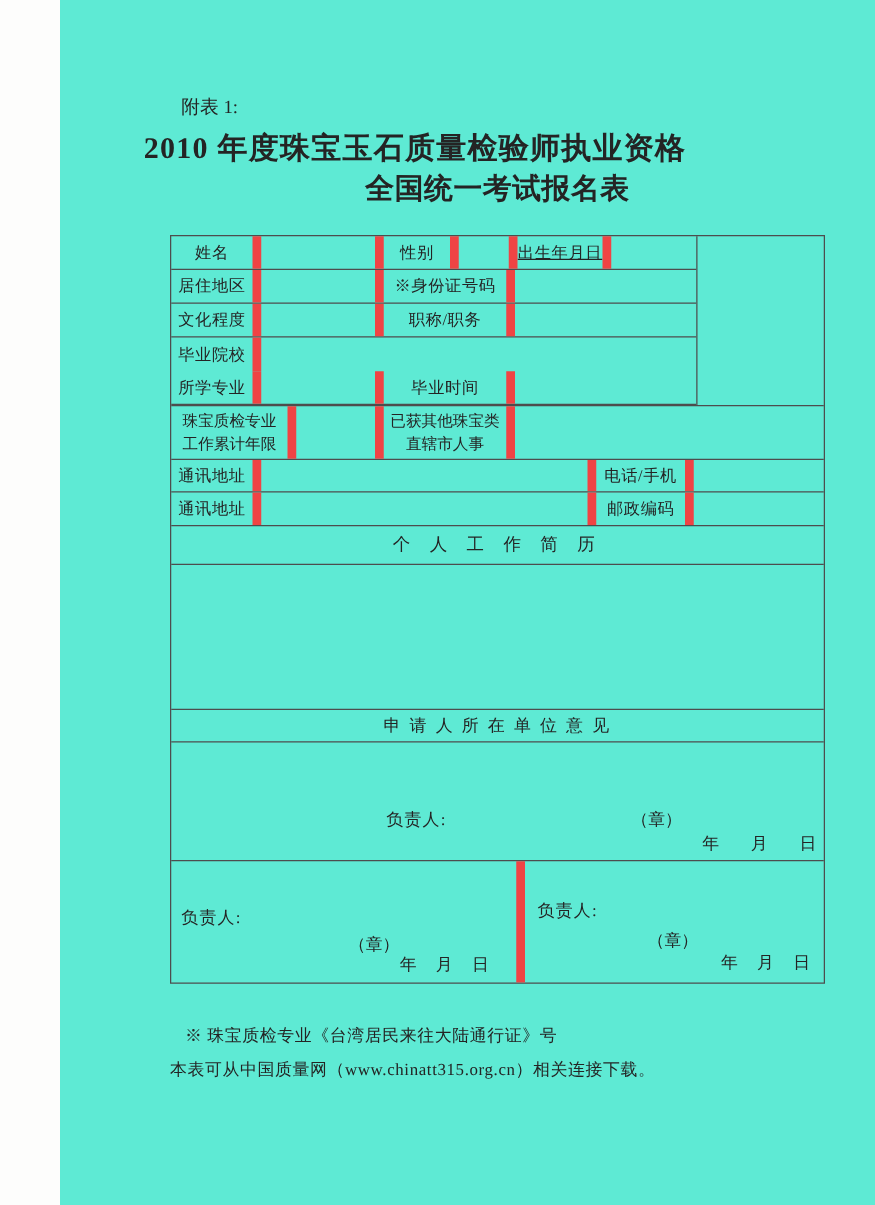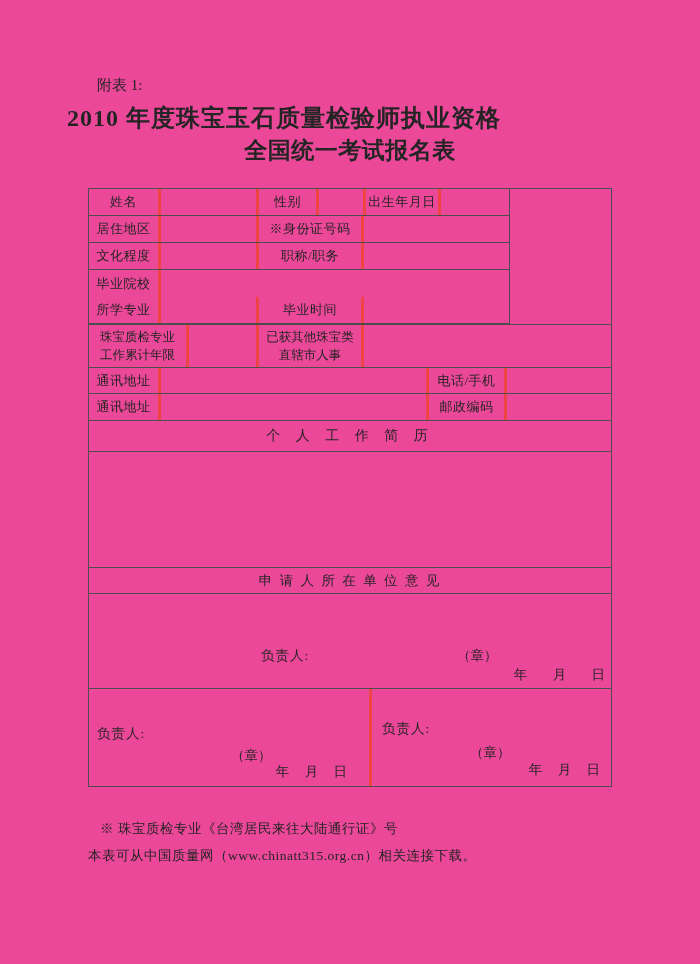--- a/index.html
+++ b/index.html
@@ -3,32 +3,32 @@
 <meta charset="utf-8">
 <style>
   * { margin:0; padding:0; box-sizing:border-box; }
   html,body { width:700px; height:964px; }
   body {
     background:#fdfdfc;
     font-family:"Liberation Serif","DejaVu Serif",serif;
     color:#242424;
     position:relative;
   }
-  .page { position:absolute; inset:0; background:#ec4899; }
+  .page { position:absolute; inset:0; background:#5eead4;margin-left:48px; }
 
   .attach { position:absolute; left:97px; top:76px; font-size:15px; }
   .title1 { position:absolute; left:0; top:102px; width:568px; text-align:center;
             font-size:24px; font-weight:bold; letter-spacing:1px; }
   .title2 { position:absolute; left:0; top:135px; width:700px; text-align:center;
             font-size:23px; font-weight:bold; letter-spacing:0.5px; }
 
   .ftable { position:absolute; left:88px; top:188px; width:524px;
             border:1px solid #4d4d4d; font-size:13px; }
   .bb { border-bottom:1px solid #4d4d4d; }
-  .br { border-right:3px solid #ef4444; }
+  .br { border-right:7px solid #ef4444; }
   .bl { border-left:1px solid #4d4d4d; }
 
   .sec1 { display:flex; }
   .sec1-rows { width:420px; }
   .rrow { display:flex; height:27px; }
   .cell { display:flex; align-items:center; justify-content:center; text-align:center; }
   .lab { letter-spacing:0.5px; }
   .photo { flex:1; }
 
   .row6 { display:flex; height:43px; }
@@ -60,21 +60,21 @@
   .l-ymd  { right:22px; top:74px; }
   .r-resp { left:10px; top:31px; }
   .r-seal { left:98px; top:55px; }
   .r-ymd  { right:11px; top:72px; }
 
   .note1 { position:absolute; left:100px; top:820px; font-size:13.5px; letter-spacing:0.5px; }
   .note2 { position:absolute; left:88px;  top:847px; font-size:13.5px; letter-spacing:0.5px; }
 
   
   .w72 {width:72px;} .w98 {width:98px;} .w60 {width:60px;} .w47 {width:47px;}
-  .w75 {width:75px;} .w105 {width:105px;} .flexfill {flex:1;}
+  .w75 {width:75px;text-decoration:underline;} .w105 {width:105px;} .flexfill {flex:1;}
   .w100 {width:100px;} .w70 {width:70px;} .w268 {width:268px;} .w78 {width:78px;}
 </style>
 </head>
 <body>
 
 <div class="page">
 
   <div class="attach">附表 1:</div>
   <div class="title1">2010 年度珠宝玉石质量检验师执业资格</div>
   <div class="title2">全国统一考试报名表</div>

